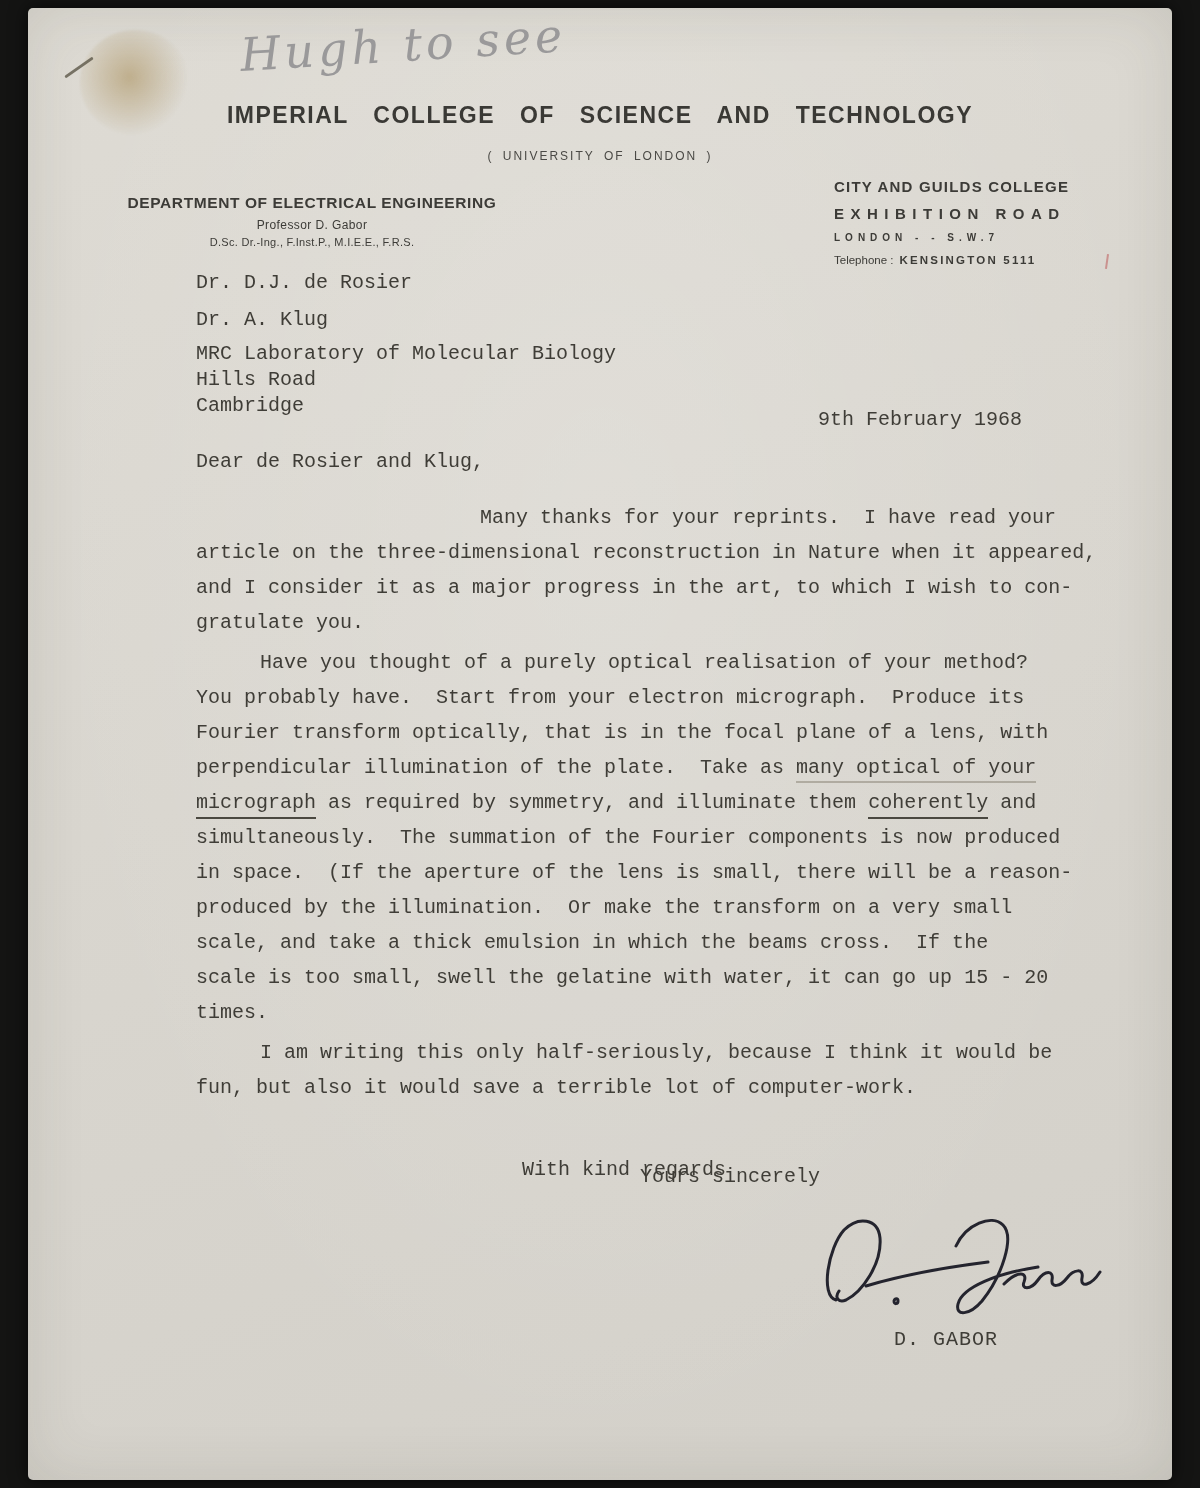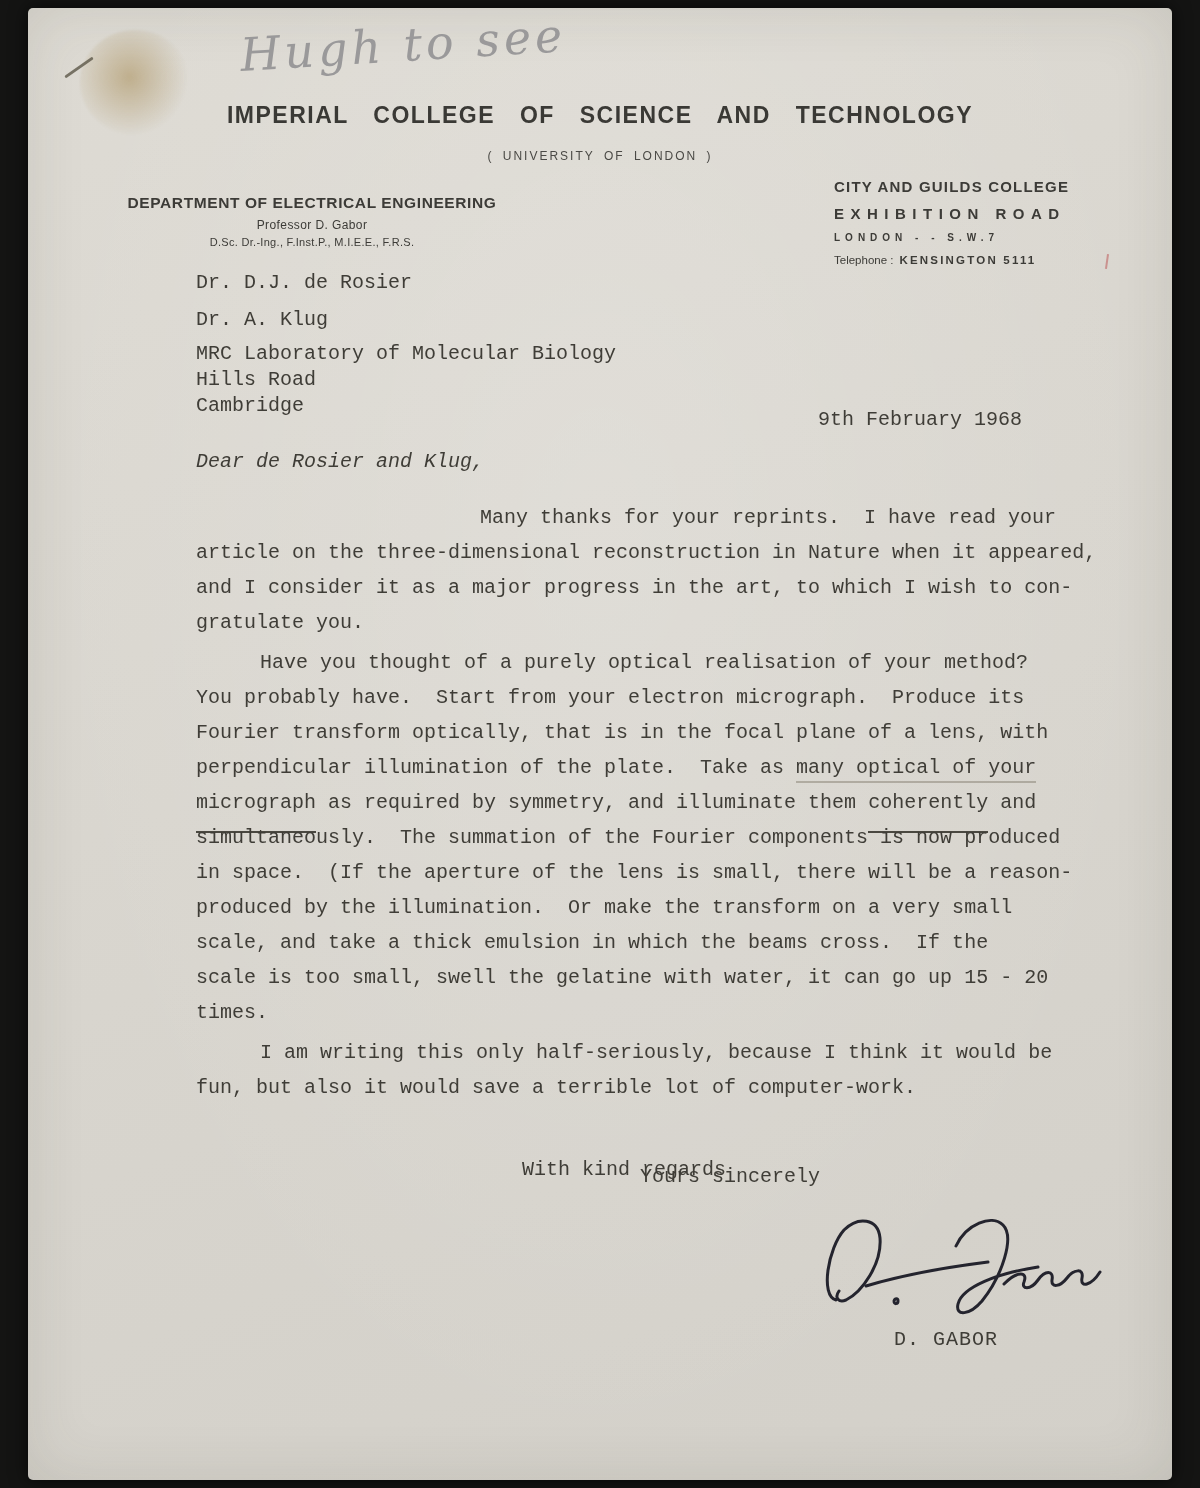--- a/index.html
+++ b/index.html
@@ -63,27 +63,27 @@
   .cg-tel{font-size:11.5px;margin-top:11px;white-space:nowrap;}
   .cg-tel .tel-num{letter-spacing:2.2px;font-weight:bold;margin-left:6px;}
   .mono{
     font-family:"Liberation Mono", monospace;
     color:#3f3d37;
   }
   .recipient{position:absolute;left:168px;top:262px;font-size:20px;line-height:26px;}
   .recipient .r1{margin-bottom:11px;}
   .recipient .r2{margin-bottom:8px;}
   .date-line{position:absolute;left:790px;top:384px;font-size:20px;white-space:nowrap;margin-top:16px;}
-  .salutation{position:absolute;left:168px;top:442px;font-size:20px;font-style:italic;}
+  .salutation{position:absolute;left:168px;top:442px;font-size:20px;}
   .letter-body{
     position:absolute;left:168px;top:492px;width:936px;
     font-size:20px;line-height:35px;font-family:Liberation Mono, monospace;
   }
   .line{white-space:pre;}
-  .u-ink{border-bottom:2px solid #4a4840;padding-bottom:17px;}
+  .u-ink{border-bottom:2px solid #4a4840;padding-bottom:3px;}
   .u-pencil{border-bottom:2px solid rgba(125,118,102,.45);padding-bottom:2px;}
   .regards{position:absolute;left:494px;top:1150px;font-size:20px;}
   .sincerely{position:absolute;left:612px;top:1157px;font-size:20px;}
   .signature{position:absolute;left:778px;top:1200px;}
   .typed-name{position:absolute;left:866px;top:1320px;font-size:20px;letter-spacing:1px;}
 </style>
 </head>
 <body>
 
 <div class="paper">

